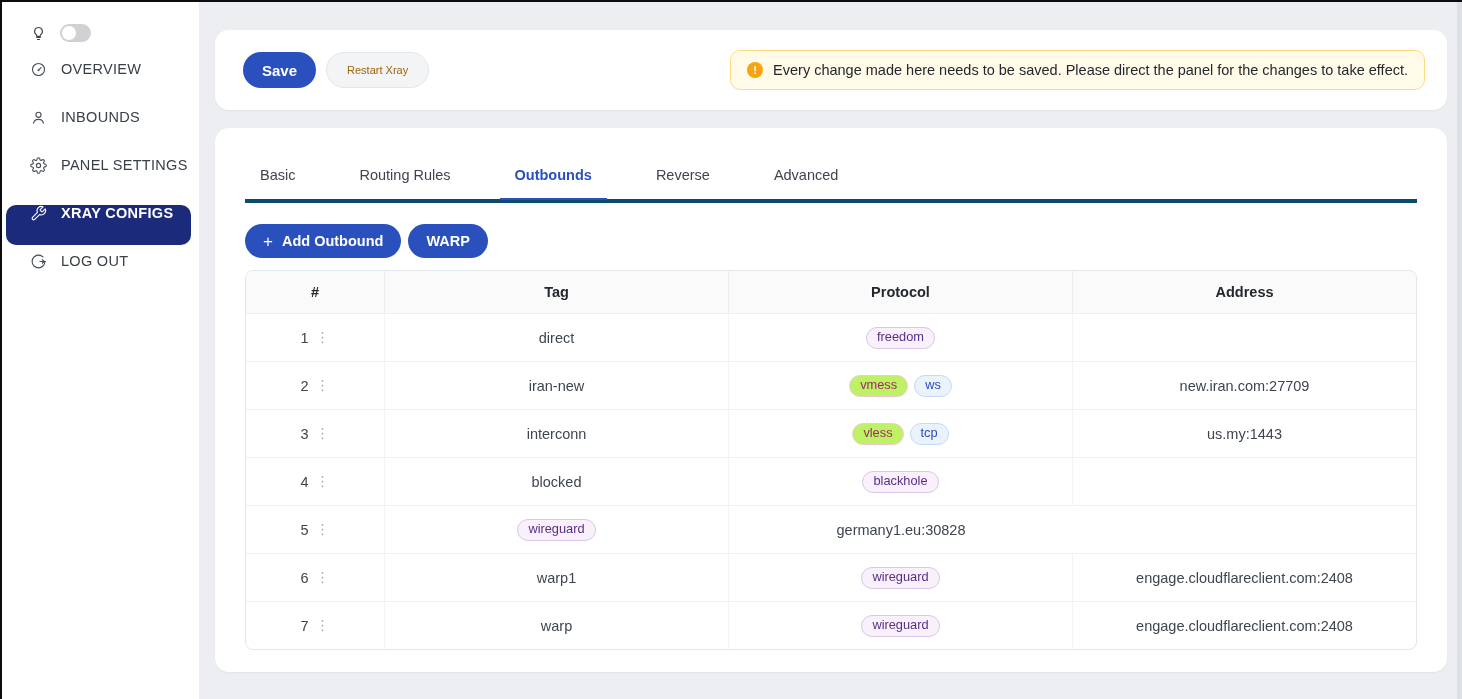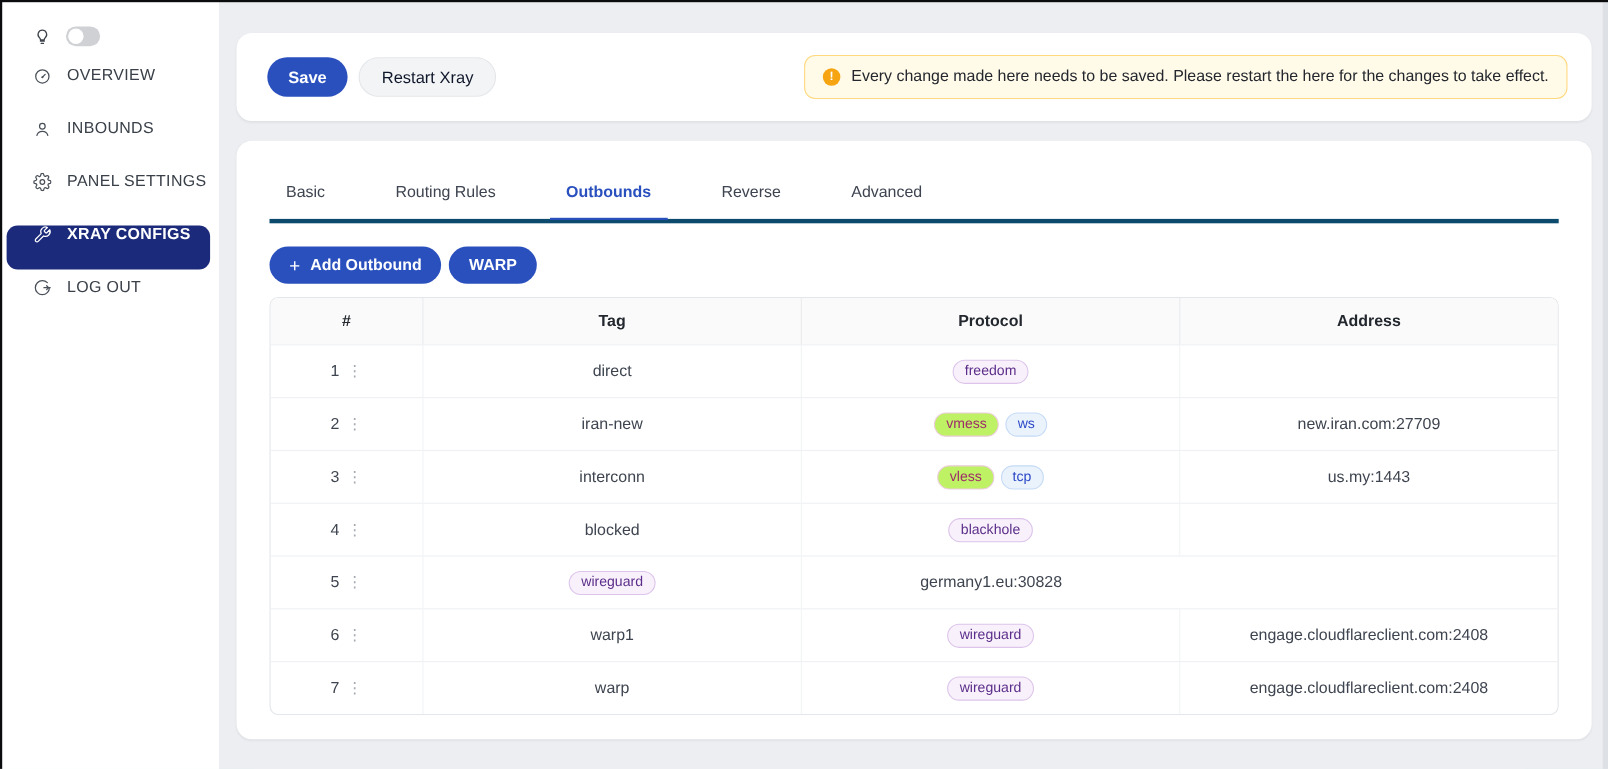--- a/index.html
+++ b/index.html
@@ -38,21 +38,21 @@
 
   
   .card-toolbar { top: 30px; height: 80px; display: flex; align-items: center; padding: 0 22px 0 28px; }
   .btn { border: none; cursor: pointer; font-family: inherit; display: inline-flex; align-items: center; justify-content: center; }
   .btn-primary {
     height: 36px; padding: 0 19px; border-radius: 18px;
     background: #2a50be; color: #ffffff; font-size: 15px; font-weight: 600;
   }
   .btn-disabled {
     height: 36px; padding: 0 20px; border-radius: 18px; margin-left: 10px;
-    background: #f3f4f6; border: 1px solid #e4e6e9; color: #0f172a; font-size: 15px; font-weight: 400;
+    background: #f3f4f6; border: 1px solid #e4e6e9; color: #a16207; font-size: 11px; font-weight: 400;
   }
   .alert {
     margin-left: auto; display: flex; align-items: center; gap: 10px;
     background: #fffbe8; border: 1px solid #ffd980; border-radius: 10px;
     height: 40px; padding: 0 16px; font-size: 14.5px; color: #24272e;
   }
   .alert-icon {
     width: 16px; height: 16px; border-radius: 50%; background: #f7a412; color: #ffffff;
     font-size: 11px; font-weight: 700; display: flex; align-items: center; justify-content: center; flex: 0 0 auto;
   }
@@ -167,21 +167,21 @@
   </div>
 </div>
 
 <div class="content">
 
   <div class="card card-toolbar">
     <button class="btn btn-primary">Save</button>
     <button class="btn btn-disabled">Restart Xray</button>
     <div class="alert">
       <span class="alert-icon">!</span>
-      <span>Every change made here needs to be saved. Please restart the here for the changes to take effect.</span>
+      <span>Every change made here needs to be saved. Please direct the panel for the changes to take effect.</span>
     </div>
   </div>
 
   <div class="card card-main">
 
     <div class="tabs">
       <div class="tab">Basic</div>
       <div class="tab">Routing Rules</div>
       <div class="tab active">Outbounds</div>
       <div class="tab">Reverse</div>

